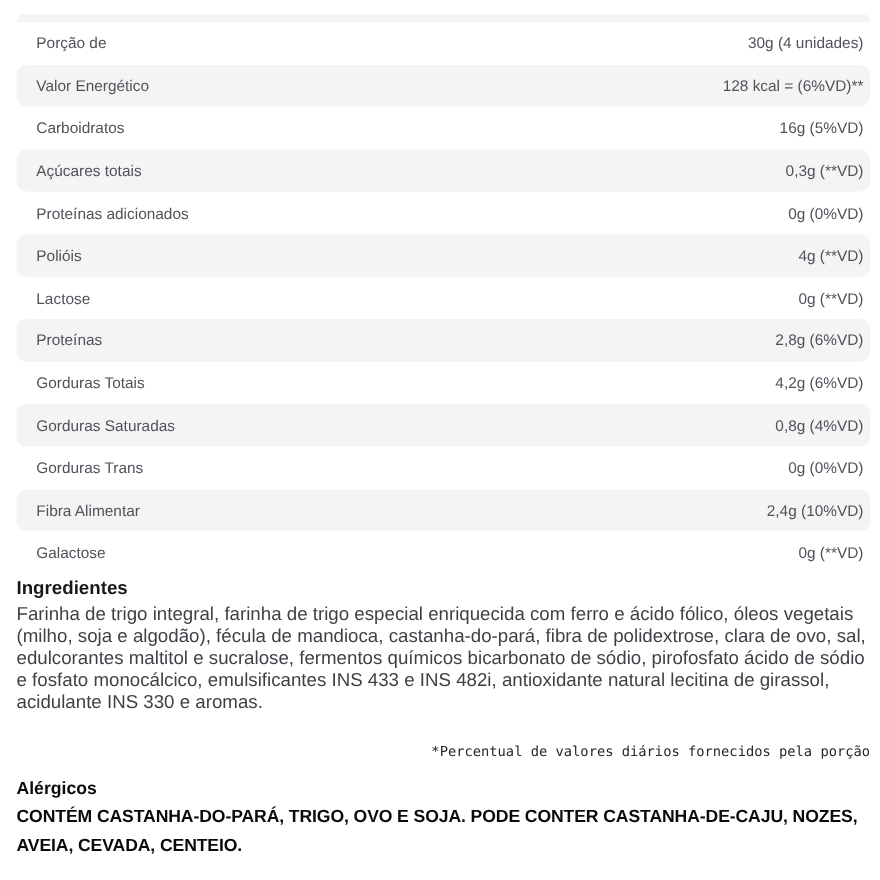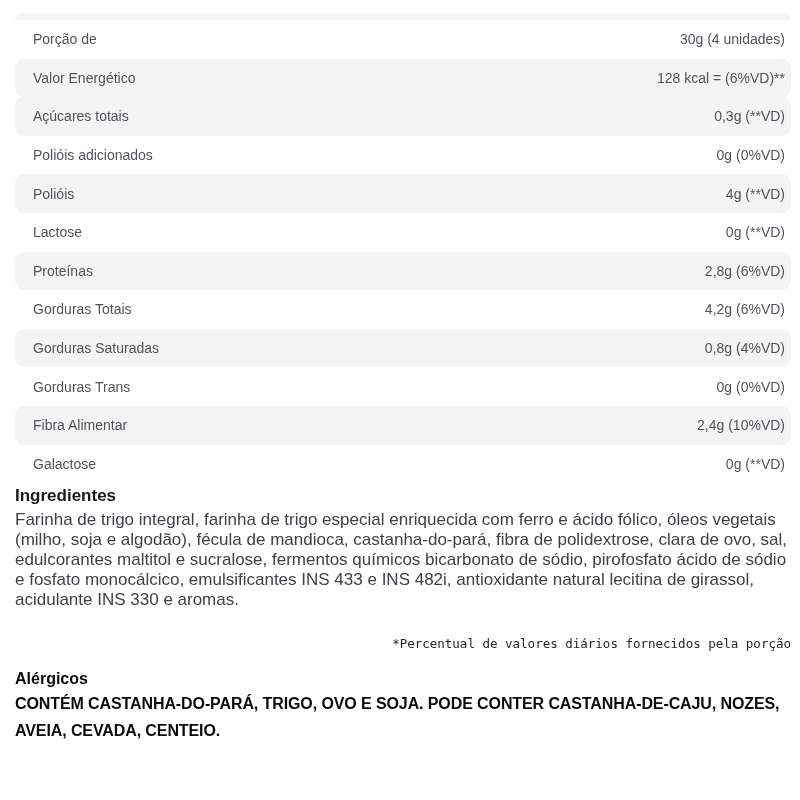--- a/index.html
+++ b/index.html
@@ -87,26 +87,30 @@
     <div class="top-strip"></div>
 
   <div class="nrow">
     <span class="nlabel">Porção de</span>
     <span class="nvalue">30g (4 unidades)</span>
   </div>
       <div class="nrow alt">
     <span class="nlabel">Valor Energético</span>
     <span class="nvalue">128 kcal = (6%VD)**</span>
   </div>
+      <div class="nrow">
+    <span class="nlabel">Carboidratos</span>
+    <span class="nvalue">16g (5%VD)</span>
+  </div>
       <div class="nrow alt">
     <span class="nlabel">Açúcares totais</span>
     <span class="nvalue">0,3g (**VD)</span>
   </div>
       <div class="nrow">
-    <span class="nlabel">Polióis adicionados</span>
+    <span class="nlabel">Proteínas adicionados</span>
     <span class="nvalue">0g (0%VD)</span>
   </div>
       <div class="nrow alt">
     <span class="nlabel">Polióis</span>
     <span class="nvalue">4g (**VD)</span>
   </div>
       <div class="nrow">
     <span class="nlabel">Lactose</span>
     <span class="nvalue">0g (**VD)</span>
   </div>

